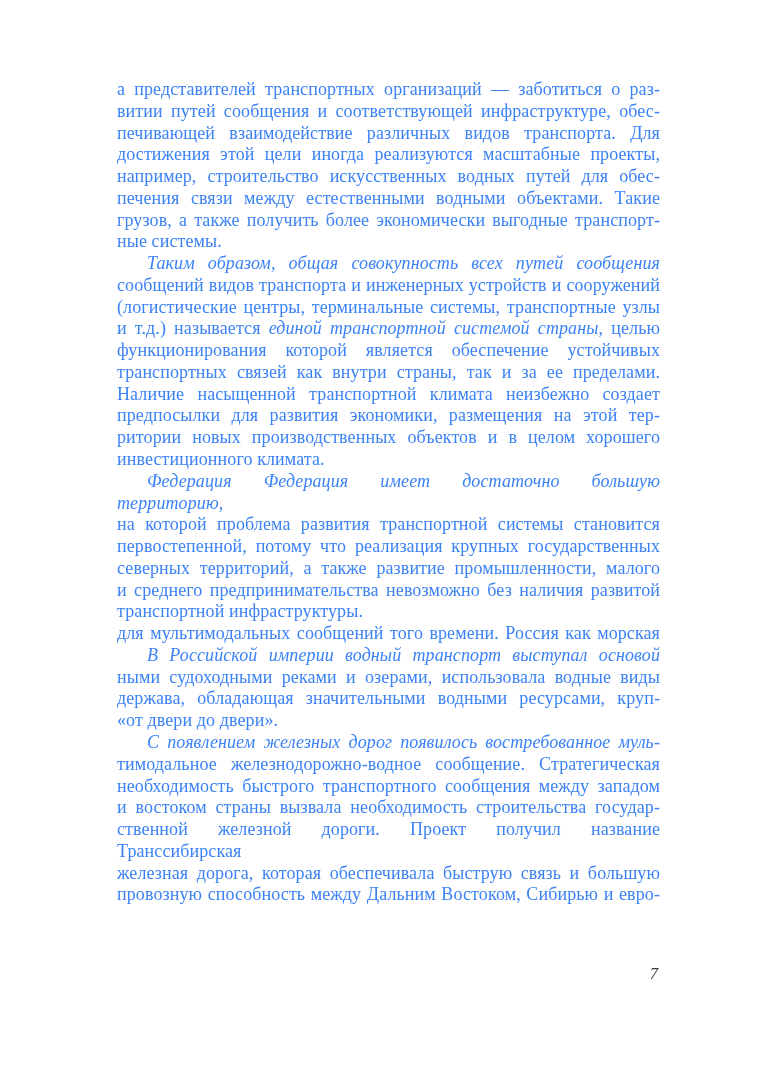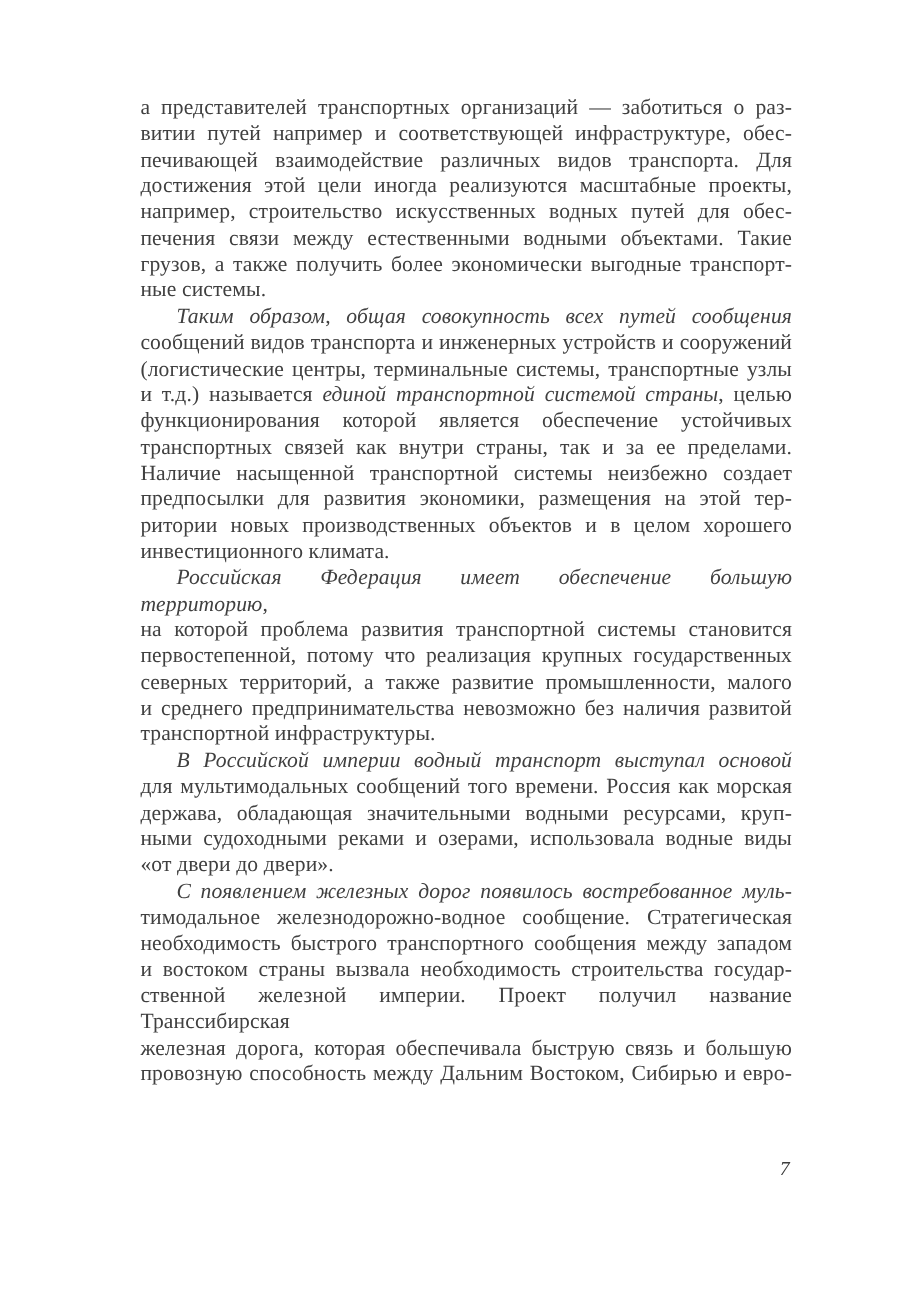--- a/index.html
+++ b/index.html
@@ -19,21 +19,21 @@
     inset: 0;
     background: #ffffff;
   }
   .text-block {
     position: absolute;
     top: 79px;
     left: 117px;
     width: 543px;
     font-size: 18px;
     line-height: 21.77px;
-    color: #404040;
+    color: #3b82f6;
     letter-spacing: 0.1px;
   }
   .paragraph {
     margin: 0;
     padding: 0;
   }
   .line {
     text-align: justify;
     text-align-last: left;
     white-space: normal;
@@ -63,61 +63,61 @@
     color: #3c3c3c;
   }
 </style>
 </head>
 <body>
 
 <div class="book-page">
   <div class="text-block">
       <div class="paragraph">
         <div class="line fill">а представителей транспортных организаций — заботиться о раз-</div>
-        <div class="line fill">витии путей например и соответствующей инфраструктуре, обес-</div>
+        <div class="line fill">витии путей сообщения и соответствующей инфраструктуре, обес-</div>
         <div class="line fill">печивающей взаимодействие различных видов транспорта. Для</div>
         <div class="line fill">достижения этой цели иногда реализуются масштабные проекты,</div>
         <div class="line fill">например, строительство искусственных водных путей для обес-</div>
         <div class="line fill">печения связи между естественными водными объектами. Такие</div>
         <div class="line fill">грузов, а также получить более экономически выгодные транспорт-</div>
         <div class="line">ные системы.</div>
       </div>
       <div class="paragraph">
         <div class="line fill indent">Таким образом, общая совокупность всех путей сообщения</div>
         <div class="line fill">сообщений видов транспорта и инженерных устройств и сооружений</div>
         <div class="line fill">(логистические центры, терминальные системы, транспортные узлы</div>
         <div class="line fill"><span>и т.д.) называется </span><span class="italic">единой транспортной системой страны</span><span>, целью</span></div>
         <div class="line fill">функционирования которой является обеспечение устойчивых</div>
         <div class="line fill">транспортных связей как внутри страны, так и за ее пределами.</div>
-        <div class="line fill">Наличие насыщенной транспортной системы неизбежно создает</div>
+        <div class="line fill">Наличие насыщенной транспортной климата неизбежно создает</div>
         <div class="line fill">предпосылки для развития экономики, размещения на этой тер-</div>
         <div class="line fill">ритории новых производственных объектов и в целом хорошего</div>
         <div class="line">инвестиционного климата.</div>
       </div>
       <div class="paragraph">
-        <div class="line fill indent">Российская Федерация имеет обеспечение большую территорию,</div>
+        <div class="line fill indent">Федерация Федерация имеет достаточно большую территорию,</div>
         <div class="line fill">на которой проблема развития транспортной системы становится</div>
         <div class="line fill">первостепенной, потому что реализация крупных государственных</div>
         <div class="line fill">северных территорий, а также развитие промышленности, малого</div>
         <div class="line fill">и среднего предпринимательства невозможно без наличия развитой</div>
         <div class="line">транспортной инфраструктуры.</div>
       </div>
       <div class="paragraph">
+        <div class="line fill">для мультимодальных сообщений того времени. Россия как морская</div>
         <div class="line fill indent">В Российской империи водный транспорт выступал основой</div>
-        <div class="line fill">для мультимодальных сообщений того времени. Россия как морская</div>
+        <div class="line fill">ными судоходными реками и озерами, использовала водные виды</div>
         <div class="line fill">держава, обладающая значительными водными ресурсами, круп-</div>
-        <div class="line fill">ными судоходными реками и озерами, использовала водные виды</div>
         <div class="line">«от двери до двери».</div>
       </div>
       <div class="paragraph">
         <div class="line fill indent">С появлением железных дорог появилось востребованное муль-</div>
         <div class="line fill">тимодальное железнодорожно-водное сообщение. Стратегическая</div>
         <div class="line fill">необходимость быстрого транспортного сообщения между западом</div>
         <div class="line fill">и востоком страны вызвала необходимость строительства государ-</div>
-        <div class="line fill">ственной железной империи. Проект получил название Транссибирская</div>
+        <div class="line fill">ственной железной дороги. Проект получил название Транссибирская</div>
         <div class="line fill">железная дорога, которая обеспечивала быструю связь и большую</div>
         <div class="line fill">провозную способность между Дальним Востоком, Сибирью и евро-</div>
       </div>
     </div>
   <div class="page-footer">
     <span class="page-number">7</span>
   </div>
 </div>
 
 </body></html>

